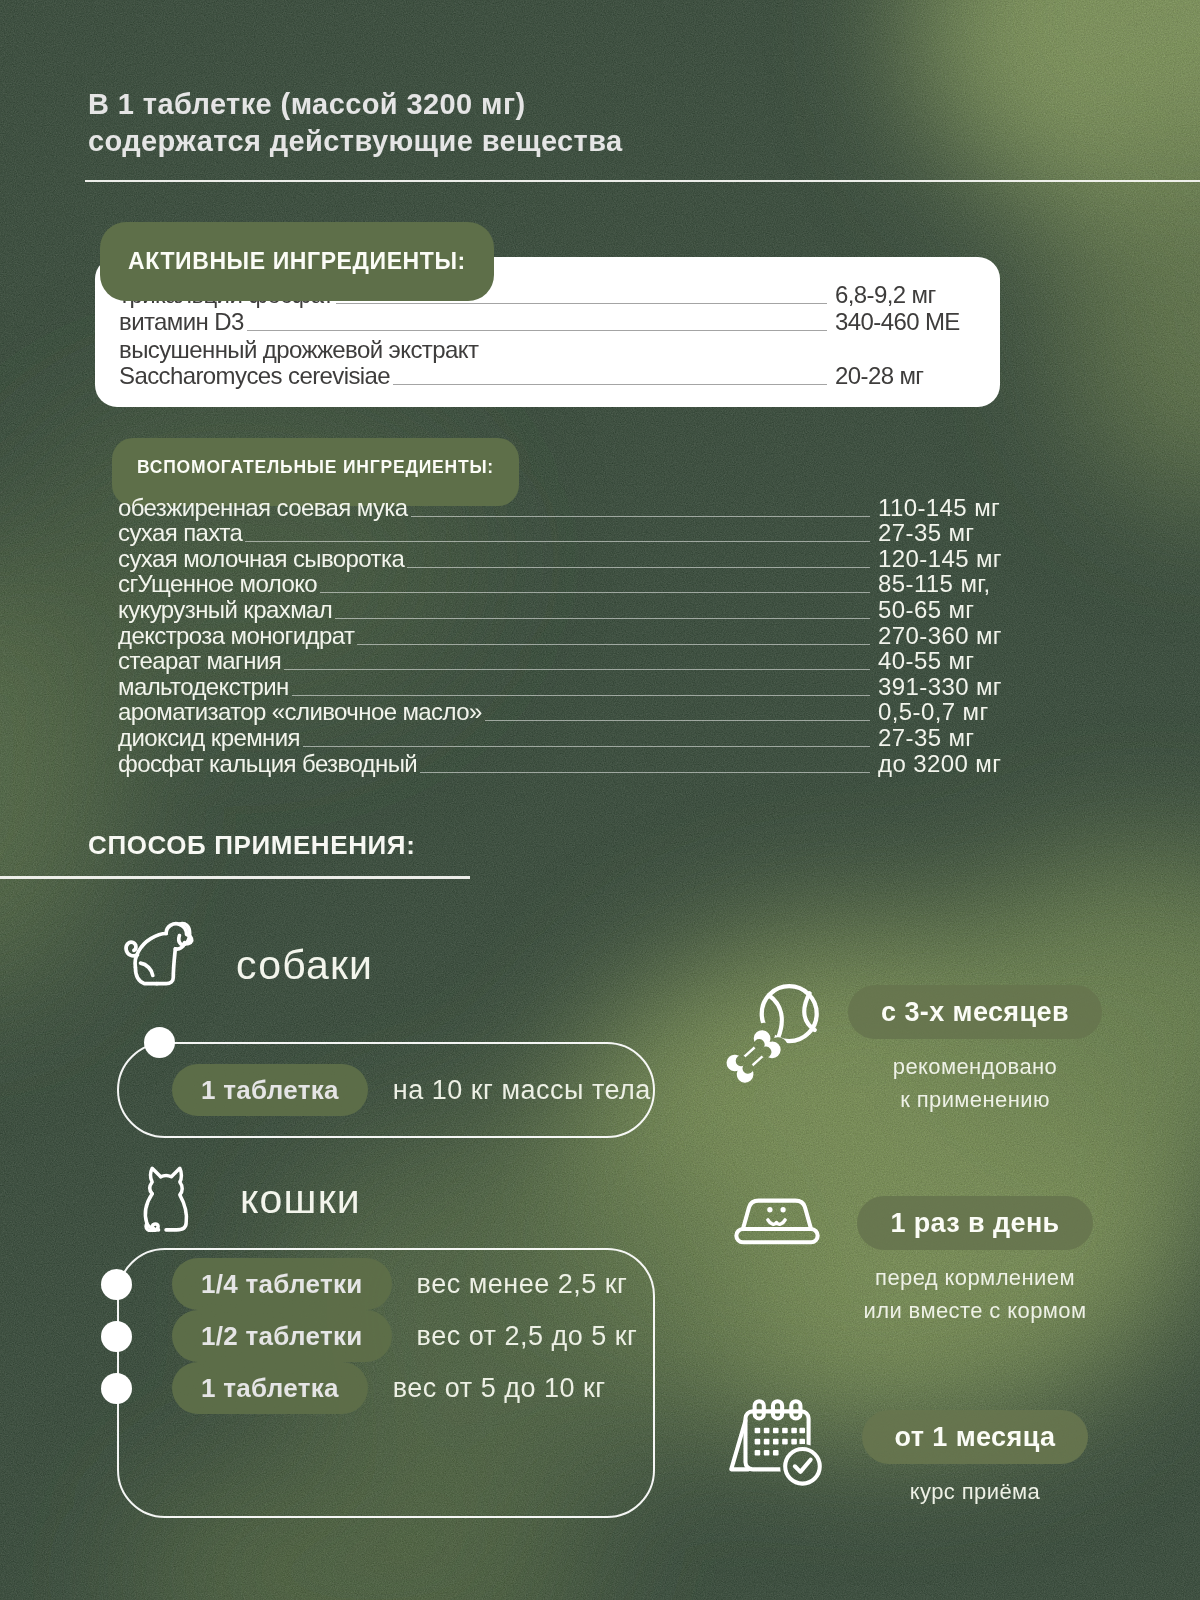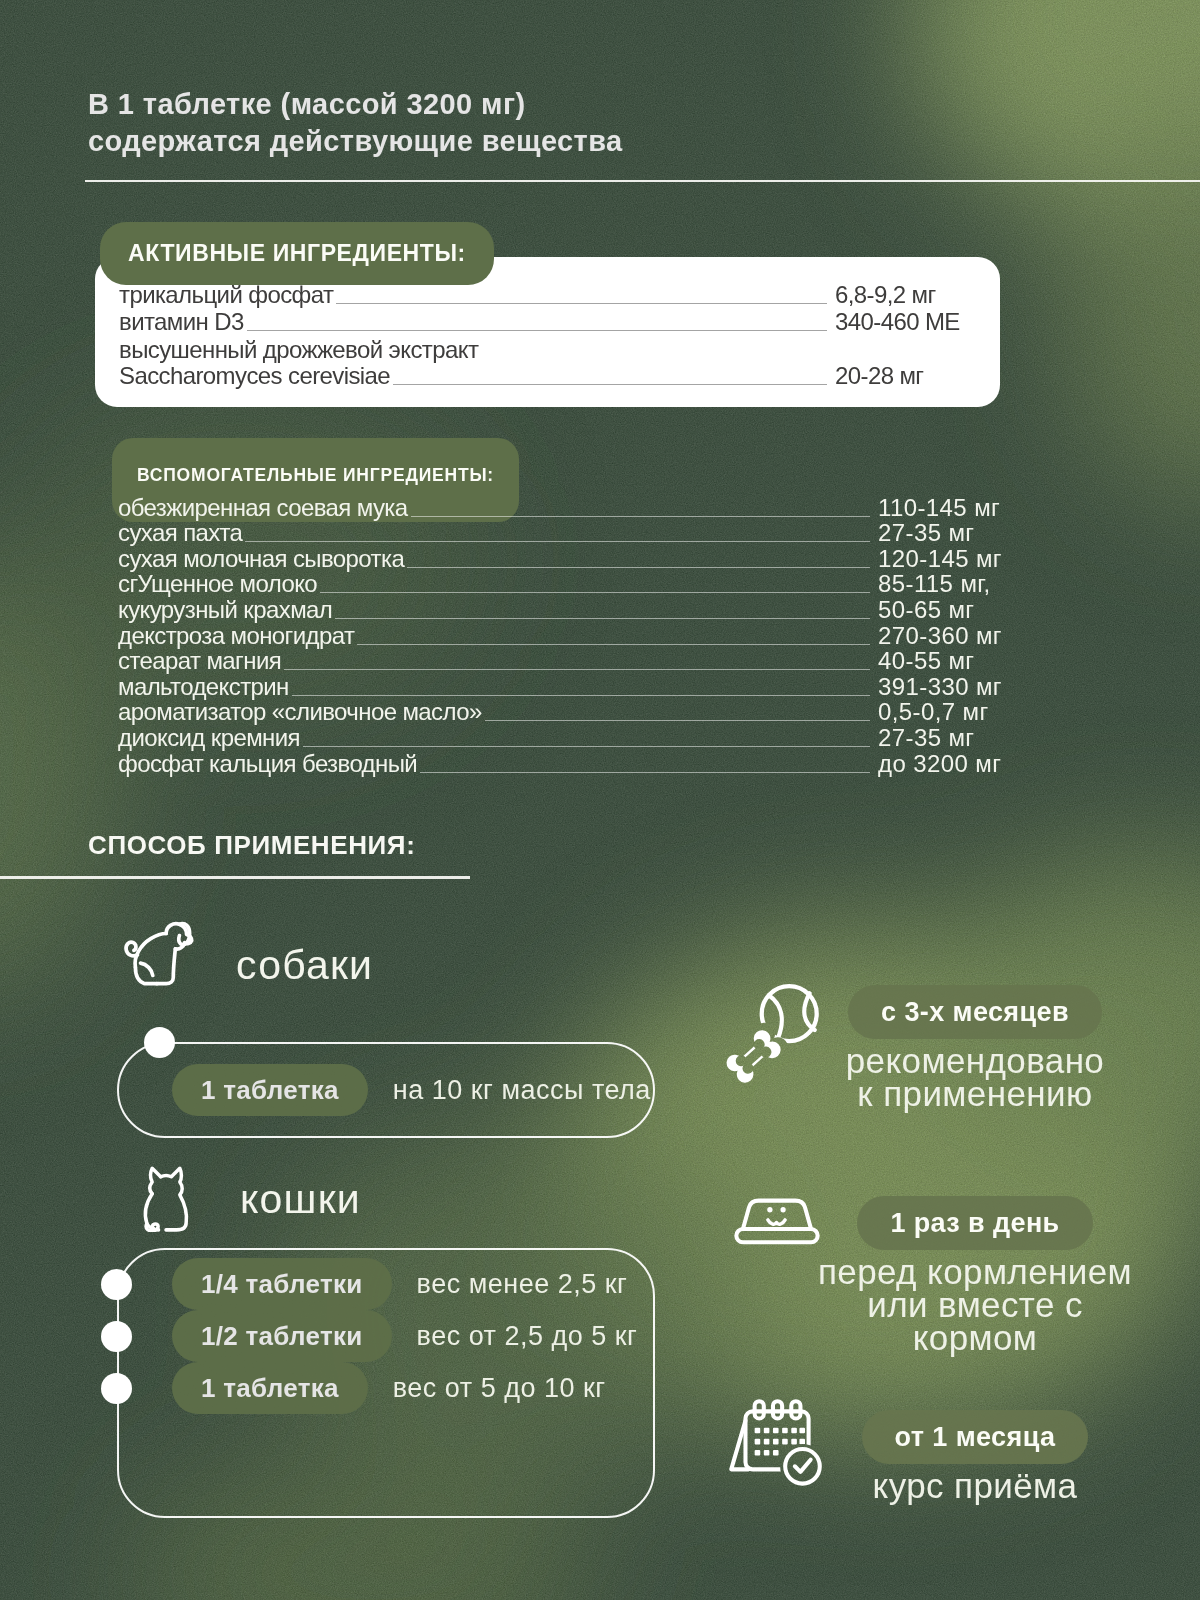--- a/index.html
+++ b/index.html
@@ -10,23 +10,23 @@
 
   
   .hdr{left:88px;top:86px;font-size:29px;font-weight:bold;line-height:37px;
        letter-spacing:.4px;color:#e5e5e5;}
   .rule{background:rgba(250,250,246,.93);}
   .hdr-rule{left:85px;top:180px;width:1115px;height:2px;}
 
   
   .badge{background:#5e6f49;color:#fbfcf6;font-weight:bold;border-radius:26px;
          white-space:nowrap;}
-  .badge-active{left:100px;top:222px;height:47px;line-height:47px;padding:8px 28px;
+  .badge-active{left:100px;top:222px;height:47px;line-height:47px;padding:16px 28px;
         font-size:23px;letter-spacing:.6px;z-index:3;}
-  .badge-aux{left:112px;top:438px;height:52px;line-height:42px;padding:16px 25px;
+  .badge-aux{left:112px;top:438px;height:52px;line-height:42px;padding:8px 25px;
         font-size:17.5px;letter-spacing:.8px;border-radius:21px;}
 
   
   .card{left:95px;top:257px;width:905px;height:150px;background:#ffffff;
         border-radius:22px;z-index:2;box-sizing:border-box;padding:25px 15px 8px 24px;
         color:#3e3d3c;}
   .ing-row{display:flex;align-items:flex-end;height:27px;font-size:24px;
         letter-spacing:-.6px;}
   .ing-row .nm{white-space:nowrap;flex:0 0 auto;}
   .ing-row .leader{flex:1 1 auto;height:0;border-bottom:1px solid rgba(90,90,90,.55);
@@ -64,21 +64,21 @@
         background:rgba(94,110,73,.96);color:#e5e5e5;font-weight:bold;
         font-size:26px;letter-spacing:.3px;white-space:nowrap;flex:0 0 auto;}
   .desc{font-size:27px;letter-spacing:.5px;color:#edf0e5;white-space:nowrap;}
 
   
   .note{left:800px;width:350px;text-align:center;}
   .note-1{top:985px;} .note-2{top:1196px;} .note-3{top:1410px;}
   .note .badge{display:inline-block;height:54px;line-height:54px;padding:0 33px;
         border-radius:27px;font-size:27px;letter-spacing:.4px;
         background:rgba(103,117,79,.93);}
-  .note-text{margin-top:5px;font-size:35px;line-height:33px;
+  .note-text{margin-top:11px;font-size:22px;line-height:33px;
         letter-spacing:.4px;color:#eef1e6;white-space:pre-line;}
 
   .icon{position:absolute;z-index:2;}
 </style>
 </head>
 <body>
 
 <div class="page">
 
   <svg class="bg" width="1200" height="1600" viewBox="0 0 1200 1600">

